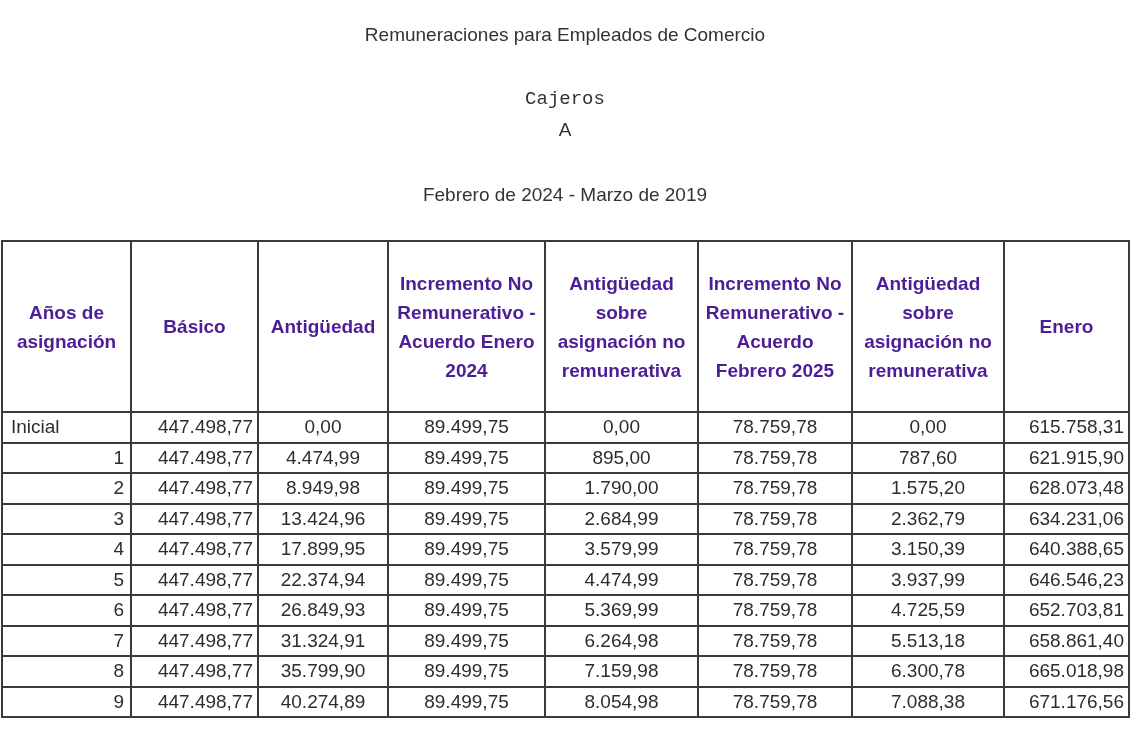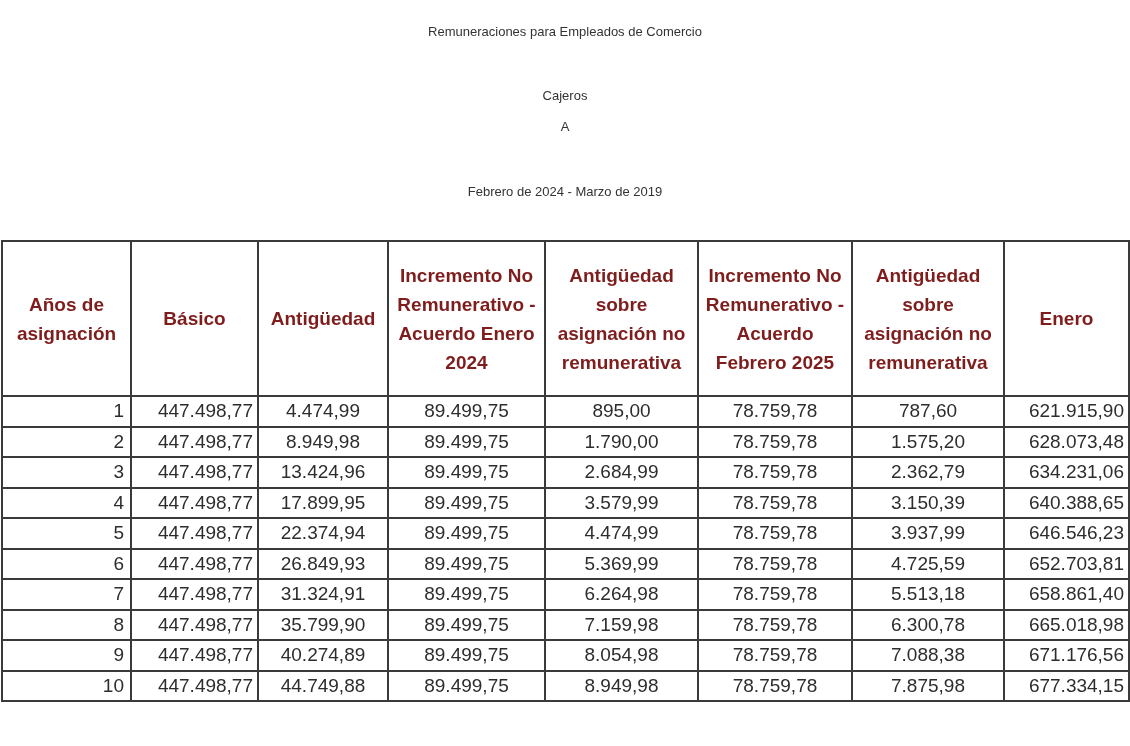--- a/index.html
+++ b/index.html
@@ -13,25 +13,25 @@
     overflow: hidden;
     position: relative;
     font-family: "Liberation Sans", "DejaVu Sans", sans-serif;
     color: #2b2b2b;
   }
   .title {
     position: absolute;
     left: 0;
     width: 1130px;
     text-align: center;
-    font-size: 13px;
+    font-size: 19px;
     color: #333;
   }
   #doc-title { top: 24px; }
-  #doc-category { top: 88px; }
+  #doc-category { top: 88px; font-family: Liberation Mono, monospace; }
   #doc-level { top: 119px; }
   #doc-period { top: 184px; }
 
   table {
     position: absolute;
     left: 1px;
     top: 240px;
     border-collapse: collapse;
     table-layout: fixed;
     width: 1127px;
@@ -44,22 +44,22 @@
     white-space: nowrap;
     overflow: hidden;
   }
   th {
     font-weight: bold;
     text-align: center;
     vertical-align: middle;
     line-height: 29px;
     height: 145px;
     white-space: normal;
-    padding: 4px 2px;
-    color: #7f1d1d;
+    padding: 12px 2px;
+    color: #4c1d95;
   }
   td {
     height: 28.5px;
     line-height: 28px;
     text-align: center;
   }
   td.years { text-align: right; padding-right: 6px; }
   td.years.initial { text-align: left; padding-left: 8px; }
   td.basic, td.total { text-align: right; padding-right: 4px; }
   col.c0 { width: 129px; }
@@ -97,20 +97,30 @@
       <th>Antigüedad</th>
       <th>Incremento No Remunerativo - Acuerdo Enero 2024</th>
       <th>Antigüedad sobre asignación no remunerativa</th>
       <th>Incremento No Remunerativo - Acuerdo Febrero 2025</th>
       <th>Antigüedad sobre asignación no remunerativa</th>
       <th>Enero</th>
     </tr>
   </thead>
   <tbody id="tbody">
       <tr>
+        <td class="years initial">Inicial</td>
+        <td class="basic">447.498,77</td>
+        <td>0,00</td>
+        <td>89.499,75</td>
+        <td>0,00</td>
+        <td>78.759,78</td>
+        <td>0,00</td>
+        <td class="total">615.758,31</td>
+      </tr>
+      <tr>
         <td class="years">1</td>
         <td class="basic">447.498,77</td>
         <td>4.474,99</td>
         <td>89.499,75</td>
         <td>895,00</td>
         <td>78.759,78</td>
         <td>787,60</td>
         <td class="total">621.915,90</td>
       </tr>
       <tr>
@@ -186,24 +196,14 @@
       <tr>
         <td class="years">9</td>
         <td class="basic">447.498,77</td>
         <td>40.274,89</td>
         <td>89.499,75</td>
         <td>8.054,98</td>
         <td>78.759,78</td>
         <td>7.088,38</td>
         <td class="total">671.176,56</td>
       </tr>
-      <tr>
-        <td class="years">10</td>
-        <td class="basic">447.498,77</td>
-        <td>44.749,88</td>
-        <td>89.499,75</td>
-        <td>8.949,98</td>
-        <td>78.759,78</td>
-        <td>7.875,98</td>
-        <td class="total">677.334,15</td>
-      </tr>
     </tbody>
 </table>
 
 </body></html>

